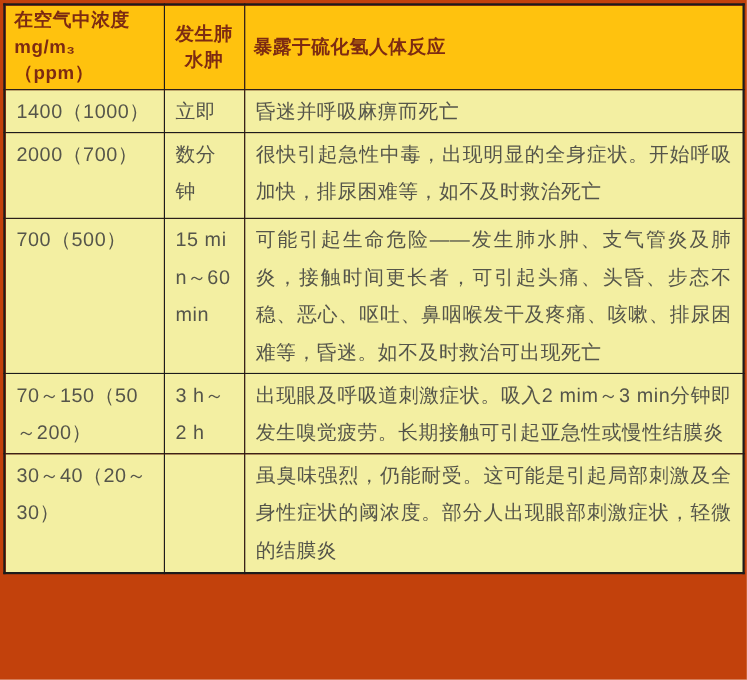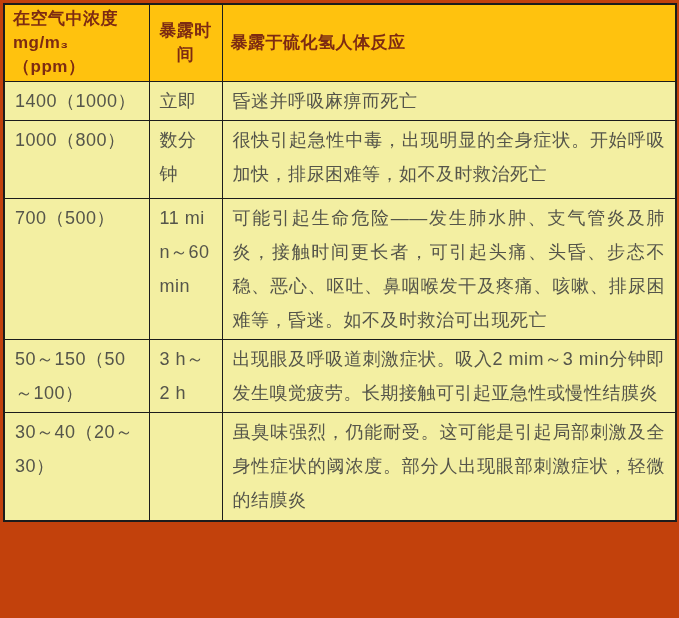--- a/index.html
+++ b/index.html
@@ -70,42 +70,42 @@
 <div class="canvas">
   <table class="h2s">
     <colgroup>
       <col class="c1">
       <col class="c2">
       <col class="c3">
     </colgroup>
     <thead>
       <tr>
         <th class="hdr-conc">在空气中浓度mg/m₃（ppm）</th>
-        <th class="hdr-time">暴露时间</th>
+        <th class="hdr-time">发生肺水肿</th>
         <th class="hdr-react">暴露于硫化氢人体反应</th>
       </tr>
     </thead>
     <tbody>
       <tr class="r1">
         <td class="concentration">1400（1000）</td>
         <td class="time">立即</td>
         <td class="reaction">昏迷并呼吸麻痹而死亡</td>
       </tr>
       <tr class="r2">
-        <td class="concentration">1000（800）</td>
+        <td class="concentration">2000（700）</td>
         <td class="time">数分钟</td>
         <td class="reaction">很快引起急性中毒，出现明显的全身症状。开始呼吸加快，排尿困难等，如不及时救治死亡</td>
       </tr>
       <tr class="r3">
         <td class="concentration">700（500）</td>
-        <td class="time">11 min～60 min</td>
+        <td class="time">15 min～60 min</td>
         <td class="reaction">可能引起生命危险——发生肺水肿、支气管炎及肺炎，接触时间更长者，可引起头痛、头昏、步态不稳、恶心、呕吐、鼻咽喉发干及疼痛、咳嗽、排尿困难等，昏迷。如不及时救治可出现死亡</td>
       </tr>
       <tr class="r5">
-        <td class="concentration">50～150（50～100）</td>
+        <td class="concentration">70～150（50～200）</td>
         <td class="time">3 h～2 h</td>
         <td class="reaction">出现眼及呼吸道刺激症状。吸入2 mim～3 min分钟即发生嗅觉疲劳。长期接触可引起亚急性或慢性结膜炎</td>
       </tr>
       <tr class="r6">
         <td class="concentration">30～40（20～30）</td>
         <td class="time"></td>
         <td class="reaction">虽臭味强烈，仍能耐受。这可能是引起局部刺激及全身性症状的阈浓度。部分人出现眼部刺激症状，轻微的结膜炎</td>
       </tr>
     </tbody>
   </table>

